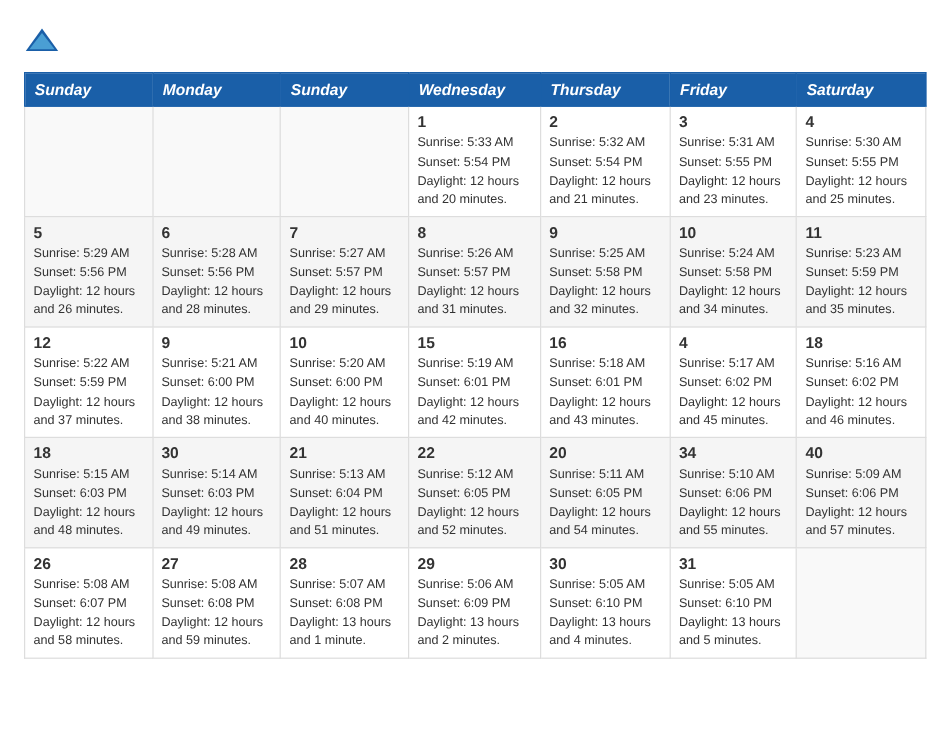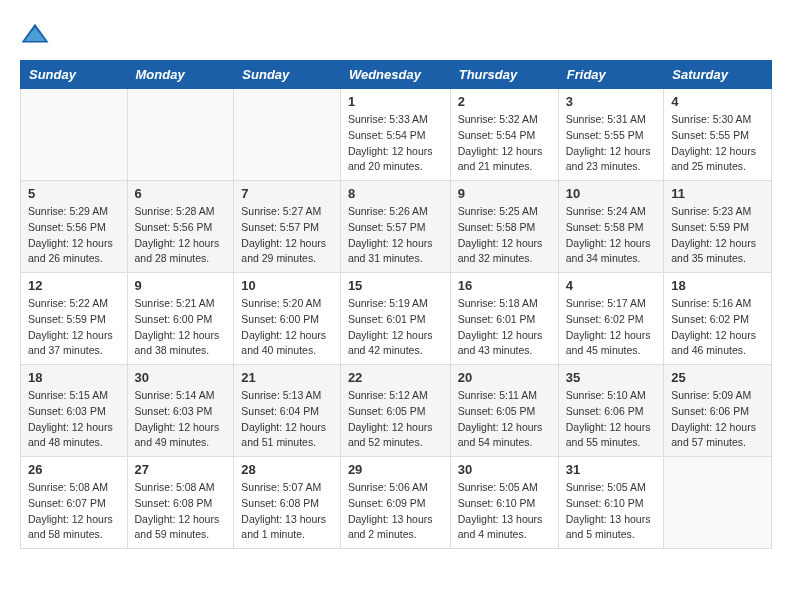--- a/index.html
+++ b/index.html
@@ -227,25 +227,25 @@
         </td>
         <td>
           <span class="day-number">22</span>
           <div class="day-info">Sunrise: 5:12 AM<br>Sunset: 6:05 PM<br>Daylight: 12 hours and 52 minutes.</div>
         </td>
         <td>
           <span class="day-number">20</span>
           <div class="day-info">Sunrise: 5:11 AM<br>Sunset: 6:05 PM<br>Daylight: 12 hours and 54 minutes.</div>
         </td>
         <td>
-          <span class="day-number">35</span>
+          <span class="day-number">34</span>
           <div class="day-info">Sunrise: 5:10 AM<br>Sunset: 6:06 PM<br>Daylight: 12 hours and 55 minutes.</div>
         </td>
         <td>
-          <span class="day-number">25</span>
+          <span class="day-number">40</span>
           <div class="day-info">Sunrise: 5:09 AM<br>Sunset: 6:06 PM<br>Daylight: 12 hours and 57 minutes.</div>
         </td>
       </tr>
       <tr>
         <td>
           <span class="day-number">26</span>
           <div class="day-info">Sunrise: 5:08 AM<br>Sunset: 6:07 PM<br>Daylight: 12 hours and 58 minutes.</div>
         </td>
         <td>
           <span class="day-number">27</span>

